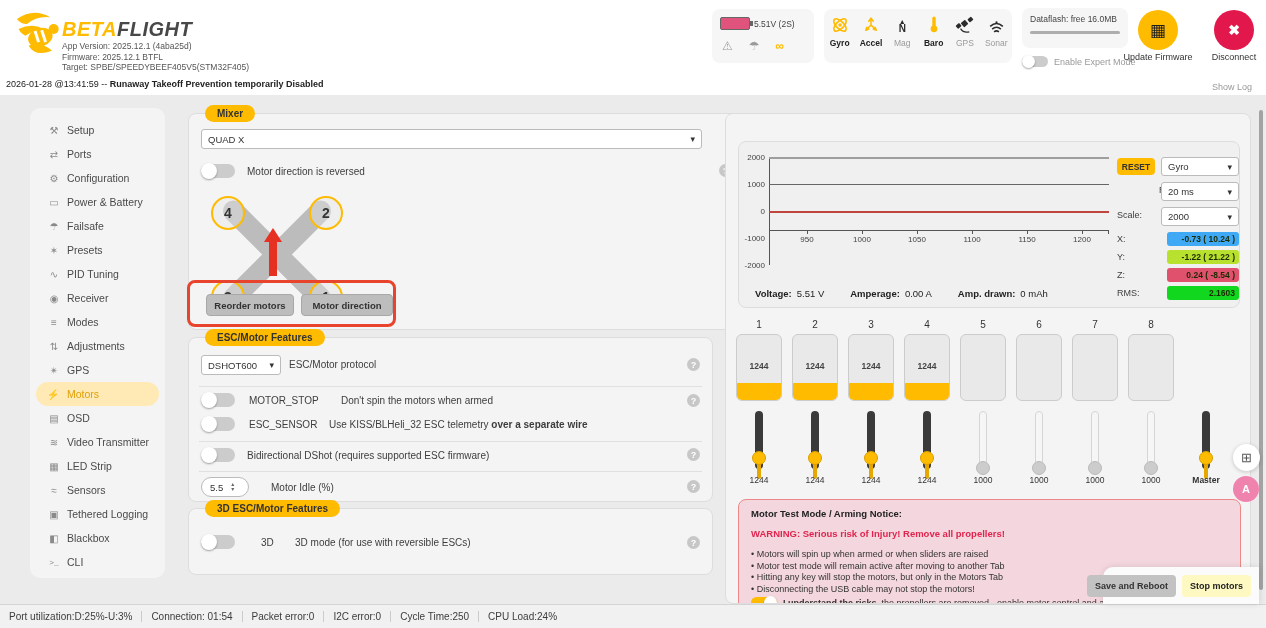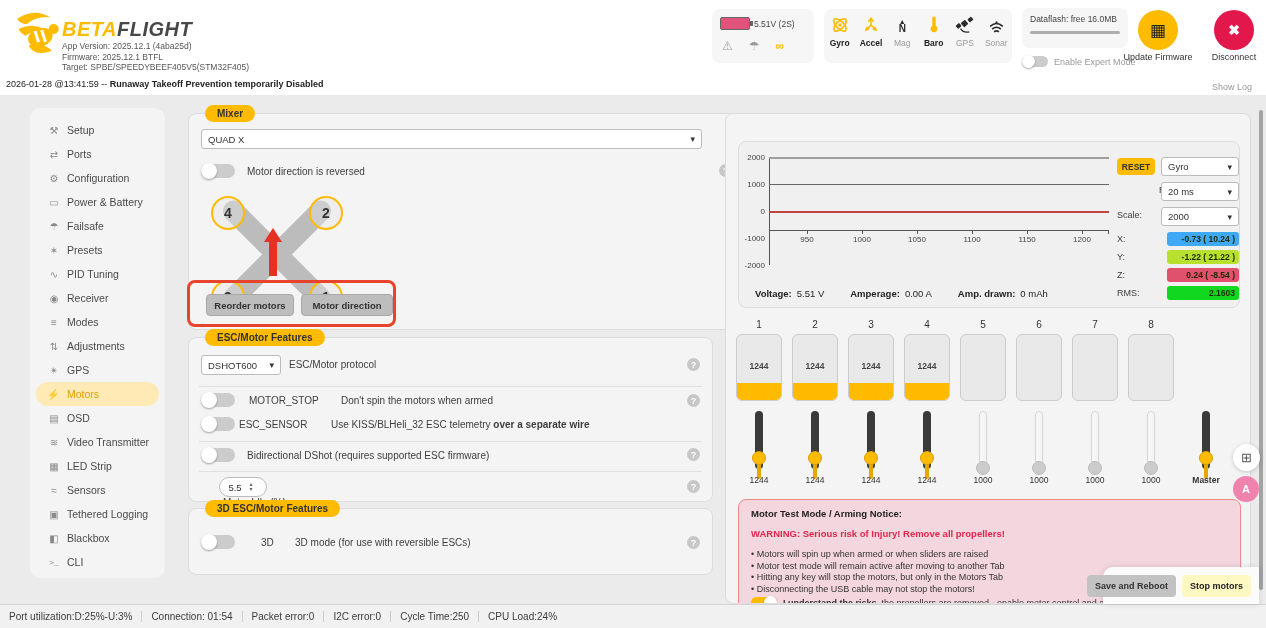--- a/index.html
+++ b/index.html
@@ -384,33 +384,33 @@
 
       <div style="position:absolute; left:12px; top:55px; display:flex; align-items:center;">
         <div class="toggle"></div>
         <span class="rowlbl" style="margin-left:14px; width:92px;">MOTOR_STOP</span>
         <span class="rowlbl">Don't spin the motors when armed</span>
       </div>
       <div class="helpq" style="position:absolute; right:12px; top:56px;">?</div>
 
       <div style="position:absolute; left:12px; top:79px; display:flex; align-items:center;">
         <div class="toggle"></div>
-        <span class="rowlbl" style="margin-left:4px; width:92px;">ESC_SENSOR</span>
+        <span class="rowlbl" style="margin-left:14px; width:80px;">ESC_SENSOR</span>
         <span class="rowlbl"><span>Use KISS/BLHeli_32 ESC telemetry </span><b>over a separate wire</b></span>
       </div>
       <div class="hr" style="top:103px;"></div>
 
       <div style="position:absolute; left:12px; top:110px; display:flex; align-items:center; gap:12px;">
         <div class="toggle"></div>
         <span class="rowlbl">Bidirectional DShot (requires supported ESC firmware)</span>
       </div>
       <div class="helpq" style="position:absolute; right:12px; top:110px;">?</div>
       <div class="hr" style="top:133px;"></div>
 
-      <div style="position:absolute; left:12px; top:139px; display:flex; align-items:center;flex-direction:column;">
+      <div style="position:absolute; left:12px; top:139px; display:flex; align-items:center;">
         <div class="numinput" style="width:48px; height:20px;">
           <span>5.5</span>
           <span class="spin">
               <span>▴</span>
               <span>▾</span>
             </span>
         </div>
         <span class="rowlbl" style="margin-left:22px;">Motor Idle (%)</span>
       </div>
       <div class="helpq" style="position:absolute; right:12px; top:142px;">?</div>

